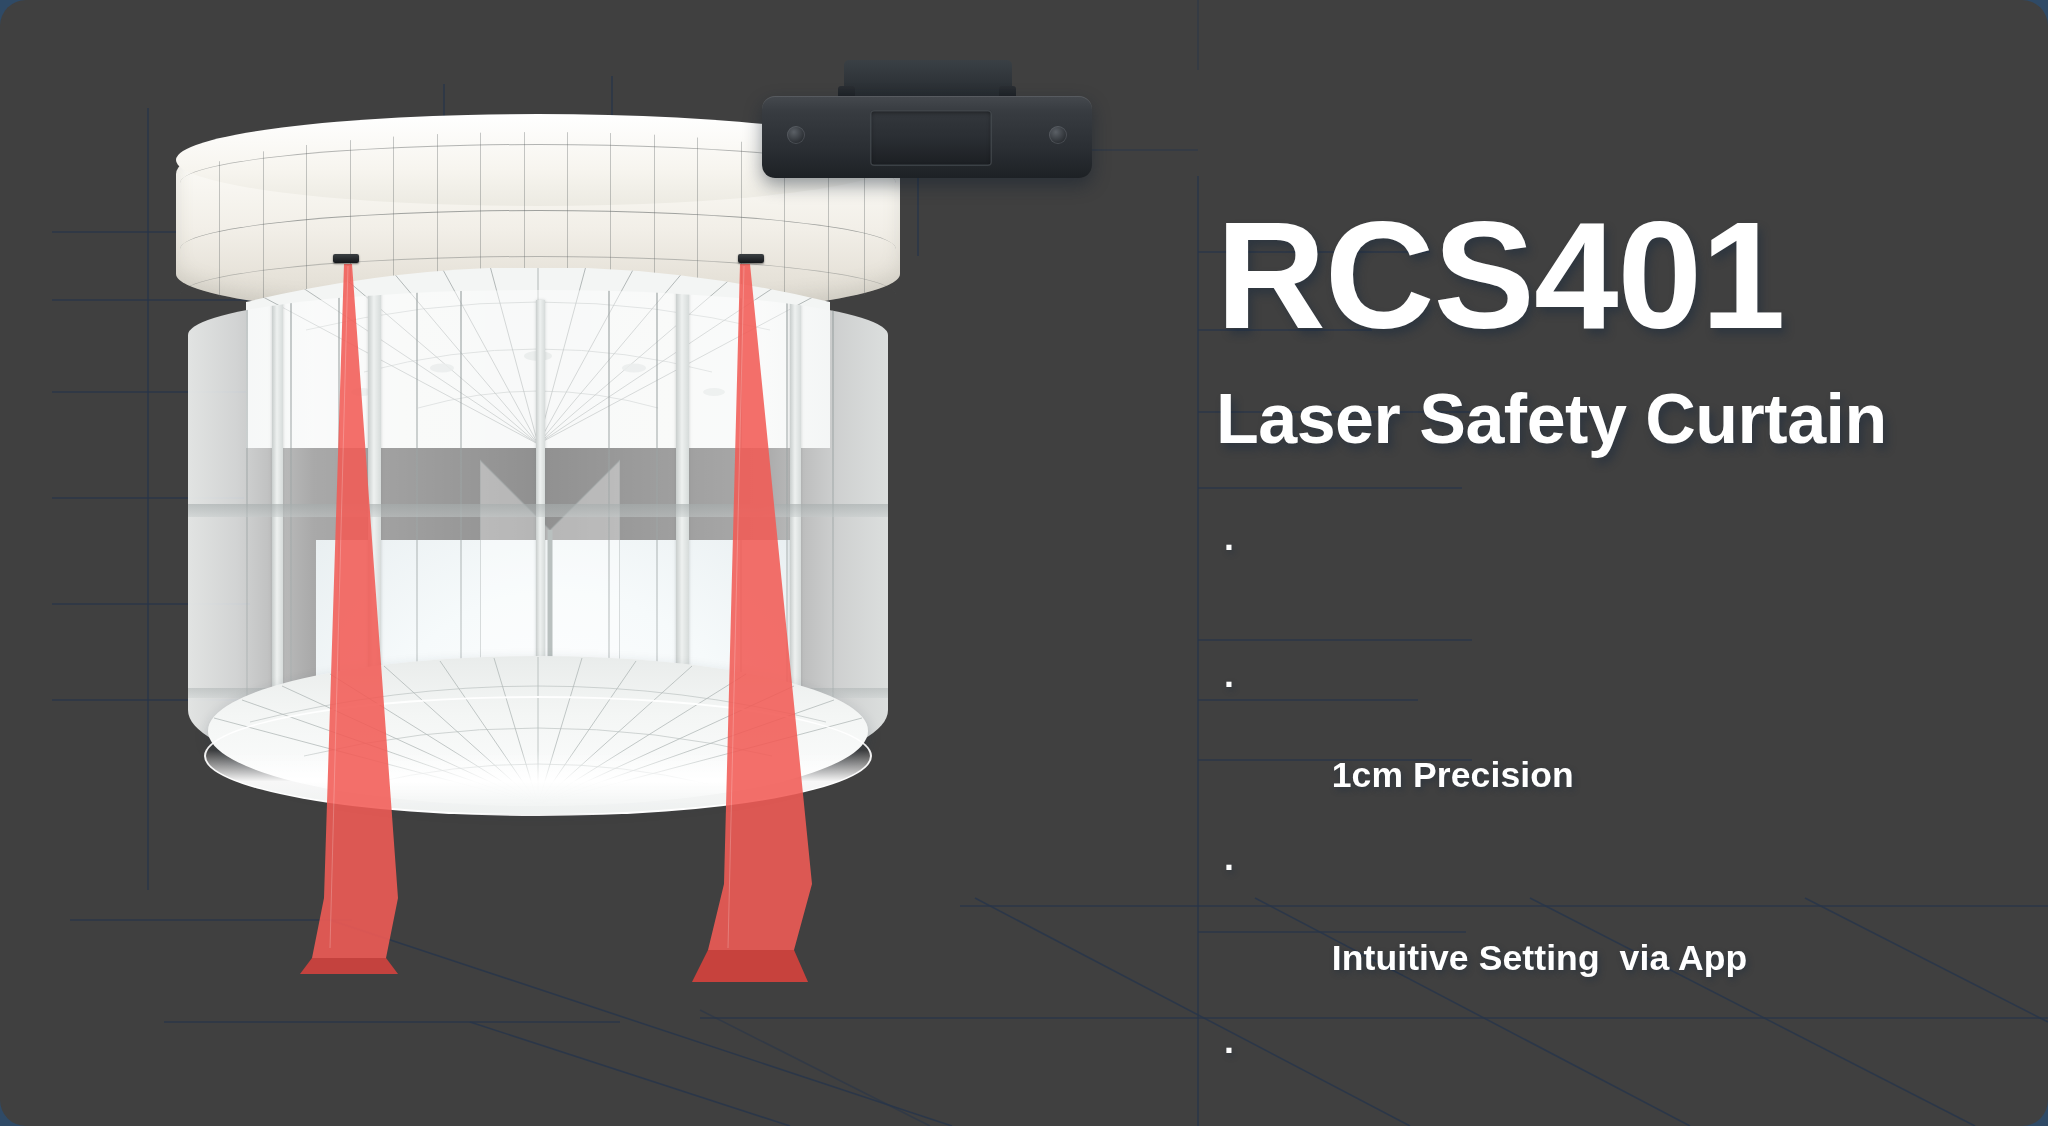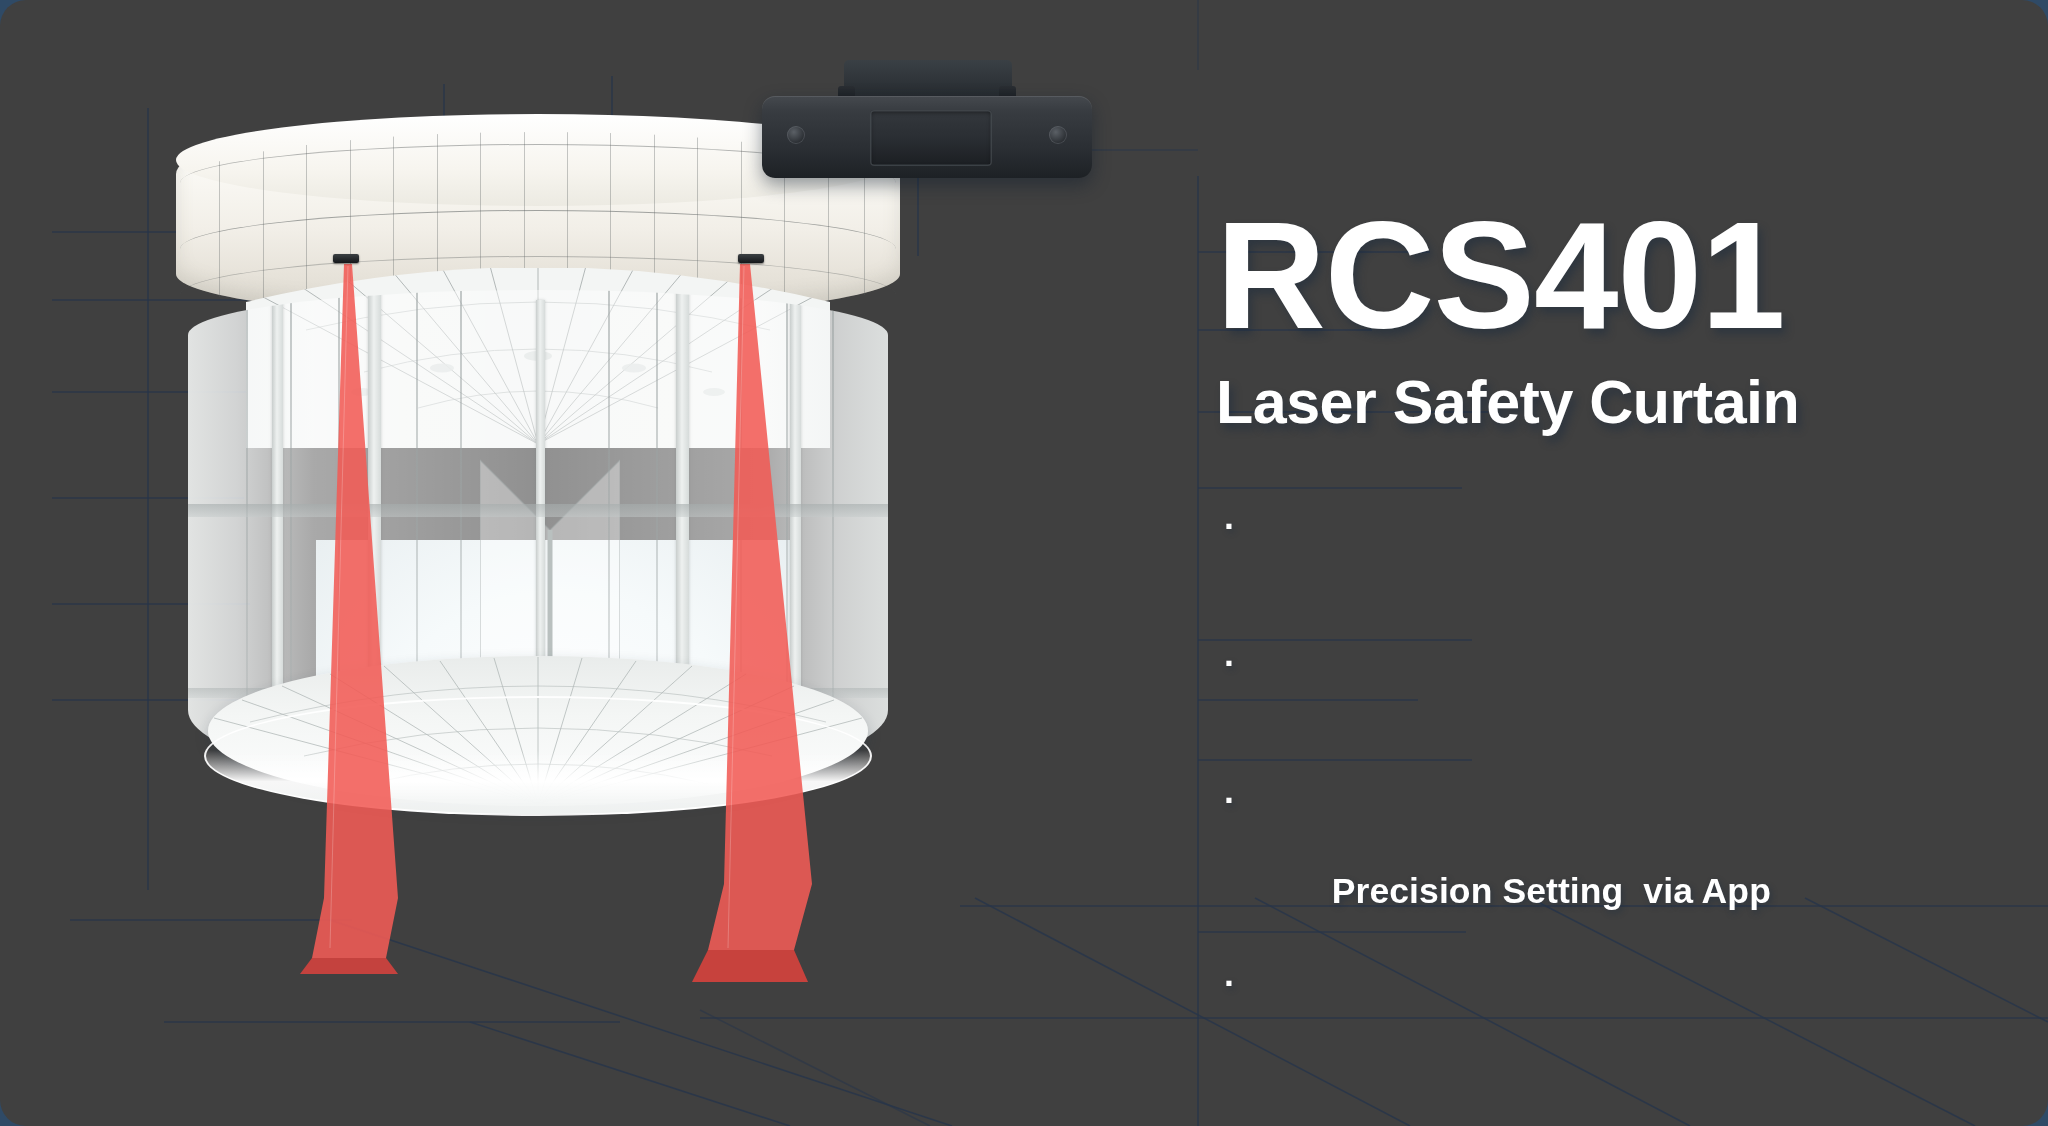--- a/index.html
+++ b/index.html
@@ -170,22 +170,22 @@
   
   #copy{
     position:absolute; left:1216px; top:206px; width:832px;
   }
   .product-name{
     font-size:152px; line-height:.92; font-weight:700; color:#ffffff;
     letter-spacing:-1px;
     text-shadow:4px 6px 9px rgba(22,40,62,.42);
   }
   .product-tagline{
-    margin-top:26px;
-    font-size:61px; line-height:1.0; font-weight:700; color:#ffffff;
+    margin-top:38px;
+    font-size:70px; line-height:1.0; font-weight:700; color:#ffffff;
     letter-spacing:-.5px;
     text-shadow:4px 6px 9px rgba(22,40,62,.45);
   }
   #features{ list-style:none; margin-top:70px; padding-left:36px; }
   #features li{
     position:relative;
     font-size:35.5px; line-height:1.29; font-weight:700; color:#ffffff;
     letter-spacing:.1px;
     text-shadow:2px 3px 6px rgba(22,40,62,.42);
     white-space:pre;
@@ -397,24 +397,25 @@
   <div id="copy">
     <div class="product-name">RCS401</div>
     <div class="product-tagline">Laser Safety Curtain</div>
 
     <ul id="features">
       <li>
         <span class="bullet">·</span>
       </li>
       <li>
         <span class="bullet">·</span>
+        <span>1cm Precision</span>
       </li>
       <li>
         <span class="bullet">·</span>
-        <span>Precision Setting  via App</span>
+        <span>Intuitive Setting  via App</span>
       </li>
       <li>
         <span class="bullet">·</span>
         
       </li>
 
     </ul>
   </div>
 
 </div>

